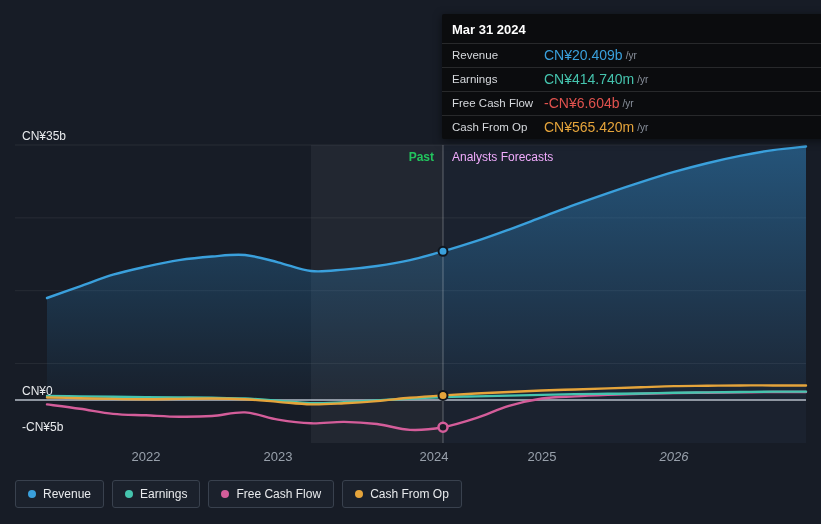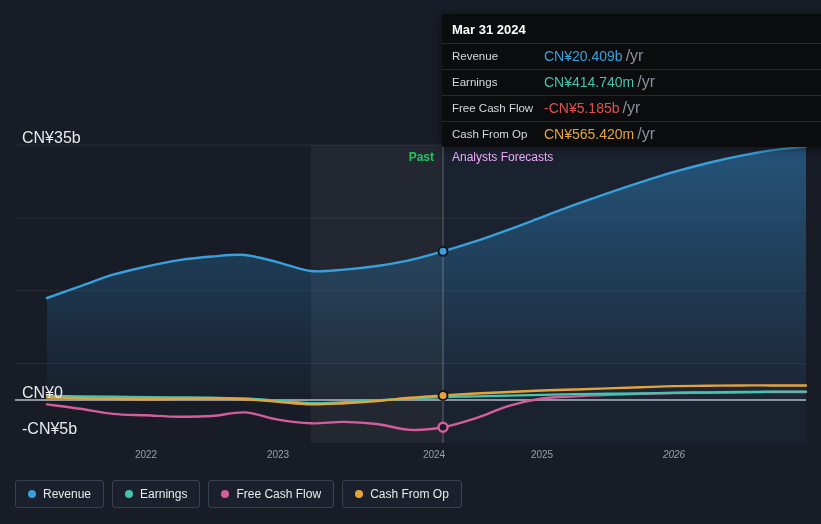--- a/index.html
+++ b/index.html
@@ -7,24 +7,24 @@
     width:821px; height:524px;
     background:#171c26;
     font-family:"Liberation Sans", sans-serif;
     overflow:hidden;
     position:relative;
   }
   .chart-wrap { position:relative; width:821px; height:470px; }
   #chart-svg { position:absolute; left:0; top:0; }
 
   .axis-label {
-    position:absolute; color:#e8eaed; font-size:16px; white-space:nowrap;
+    position:absolute; color:#e8eaed; font-size:12px; white-space:nowrap;
   }
   .x-label {
-    position:absolute; top:449px; color:#98a0ab; font-size:10px;
+    position:absolute; top:449px; color:#98a0ab; font-size:13px;
     transform:translateX(-50%); white-space:nowrap;
   }
   .zone-label { position:absolute; top:150px; font-size:12px; white-space:nowrap; }
   .zone-past { color:#22c55e; font-weight:bold; transform:translateX(-100%); }
   .zone-forecast { color:#f0abfc; }
 
   .tooltip {
     position:absolute; left:442px; top:14px; width:401px;
     background:#0b0c0e; border-radius:2px; z-index:5;
     box-shadow:0 2px 8px rgba(0,0,0,0.5);
@@ -33,21 +33,21 @@
     color:#ffffff; font-weight:bold; font-size:13px;
     padding:8px 10px 6px 10px;
   }
   .tt-row {
     display:flex; align-items:center;
     padding:3px 10px 4px 10px;
     border-top:1px solid rgba(255,255,255,0.12);
   }
   .tt-label { width:92px; color:#d6d9dd; font-size:11.5px; }
   .tt-value { font-size:14px; }
-  .tt-suffix { margin-left:3px; color:#8a919c; font-size:16px; }
+  .tt-suffix { margin-left:3px; color:#8a919c; font-size:10px; }
 
   .legend { display:flex; gap:8px; padding:10px 15px; }
   .legend-pill {
     display:flex; align-items:center; gap:7px;
     border:1px solid #39414e; border-radius:3px;
     padding:6px 12px; background:#1b212c;
     color:#e8eaed; font-size:12px; cursor:pointer; white-space:nowrap;
   }
   .legend-dot { width:8px; height:8px; border-radius:50%; }
 </style>
@@ -101,21 +101,21 @@
       <span class="tt-value" style="color: rgb(58, 160, 220);">CN¥20.409b</span>
       <span class="tt-suffix">/yr</span>
     </div>
     <div class="tt-row">
       <span class="tt-label">Earnings</span>
       <span class="tt-value" style="color: rgb(69, 196, 174);">CN¥414.740m</span>
       <span class="tt-suffix">/yr</span>
     </div>
     <div class="tt-row">
       <span class="tt-label">Free Cash Flow</span>
-      <span class="tt-value" style="color: rgb(224, 82, 78);">-CN¥5.185b</span>
+      <span class="tt-value" style="color: rgb(224, 82, 78);">-CN¥6.604b</span>
       <span class="tt-suffix">/yr</span>
     </div>
     <div class="tt-row">
       <span class="tt-label">Cash From Op</span>
       <span class="tt-value" style="color: rgb(229, 164, 59);">CN¥565.420m</span>
       <span class="tt-suffix">/yr</span>
     </div>
   </div>
 </div>
 

